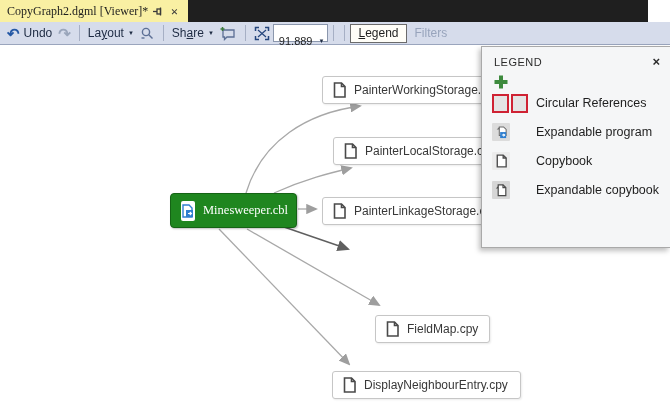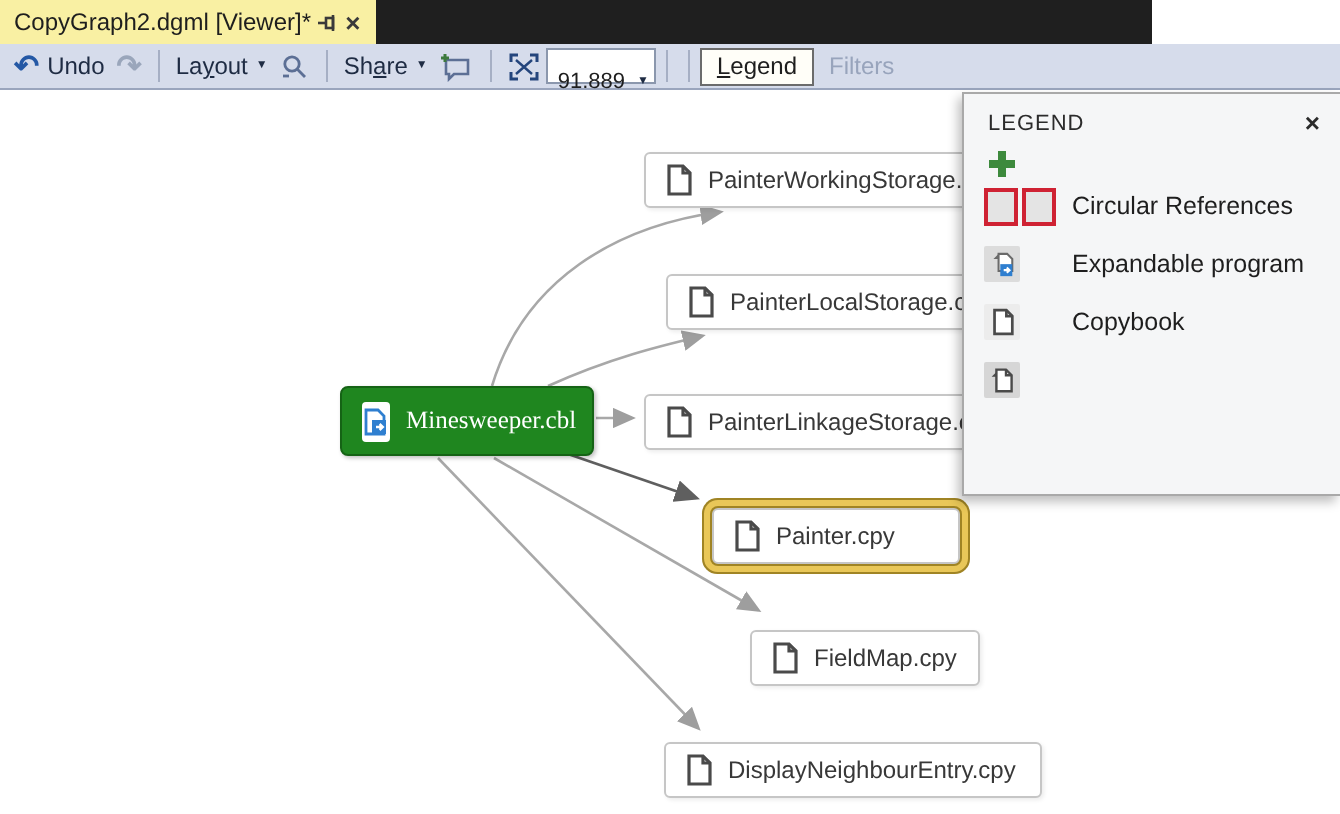--- a/index.html
+++ b/index.html
@@ -1,21 +1,21 @@
 <!DOCTYPE html>
 <html><head>
 <meta charset="utf-8">
 <style>
   * { box-sizing: border-box; margin: 0; padding: 0; }
   html,body { width:670px; height:407px; overflow:hidden;
     font-family:"Liberation Sans", sans-serif; background:#fff; }
   #app { position:relative; width:670px; height:407px; }
 
   
-  .tabstrip { position:absolute; left:0; top:0; width:576px; height:22px; background:#1f1f1f; }
+  .tabstrip { position:absolute; left:0; top:0; width:648px; height:22px; background:#1f1f1f;font-family:Liberation Serif, serif; }
   .doc-tab { position:absolute; left:0; top:0; height:22px; width:188px; background:#f9f0a3;
     display:flex; align-items:center; padding:0 6px 0 7px; }
   .doc-tab .tab-title { font-size:12px; color:#1e1e1e; white-space:nowrap; flex:1; }
   .tab-btn { width:15px; height:15px; display:flex; align-items:center; justify-content:center;
     color:#3a3a3a; margin-left:2px; cursor:pointer; }
   .tab-btn svg { display:block; }
   .tab-close { font-size:13px; font-weight:bold; line-height:1; color:#3a3a3a; }
 
   
   .toolbar { position:absolute; left:0; top:22px; width:670px; height:23px; background:#d6dceb;
@@ -180,27 +180,20 @@
     </div>
 
     <div class="gnode" style="left:322px; top:152px; width:170px;">
       <svg width="13" height="16" viewBox="0 0 13 16">
           <path d="M1.5 1 h7 l3.5 3.5 V15 h-10.5 z" fill="#fff" stroke="#4a4a4a" stroke-width="1.6"></path>
           <path d="M8.5 1 v3.5 h3.5" fill="none" stroke="#4a4a4a" stroke-width="1.6"></path>
         </svg>
       <span>PainterLinkageStorage.cpy</span>
     </div>
 
-    <div class="gnode selected" style="left:356px; top:209px; width:124px;">
-      <svg width="13" height="16" viewBox="0 0 13 16">
-          <path d="M1.5 1 h7 l3.5 3.5 V15 h-10.5 z" fill="#fff" stroke="#4a4a4a" stroke-width="1.6"></path>
-          <path d="M8.5 1 v3.5 h3.5" fill="none" stroke="#4a4a4a" stroke-width="1.6"></path>
-        </svg>
-      <span>Painter.cpy</span>
-    </div>
 
     <div class="gnode" style="left:352px; top:270px; width:115px;margin-left:23px;">
       <svg width="13" height="16" viewBox="0 0 13 16">
           <path d="M1.5 1 h7 l3.5 3.5 V15 h-10.5 z" fill="#fff" stroke="#4a4a4a" stroke-width="1.6"></path>
           <path d="M8.5 1 v3.5 h3.5" fill="none" stroke="#4a4a4a" stroke-width="1.6"></path>
         </svg>
       <span>FieldMap.cpy</span>
     </div>
 
     <div class="gnode" style="left:332px; top:326px; width:189px;">
@@ -272,16 +265,17 @@
     <div class="legend-row">
       <span class="licon">
         <span class="sq" style="background:#d6d6d6;">
           <svg width="12" height="14" viewBox="0 0 15 16">
               <path d="M1 6 l4 -4 v4 z" fill="#4a4a4a"></path>
               <path d="M4 1.5 h6 l3.5 3.5 V15 h-9.5 z" fill="#fff" stroke="#4a4a4a" stroke-width="1.5"></path>
               <path d="M10 1.5 v3.5 h3.5" fill="none" stroke="#4a4a4a" stroke-width="1.5"></path>
             </svg>
         </span>
       </span>
+      <span class="ltext">Expandable copybook</span>
     </div>
   </div>
 
 </div>
 
 </body></html>

